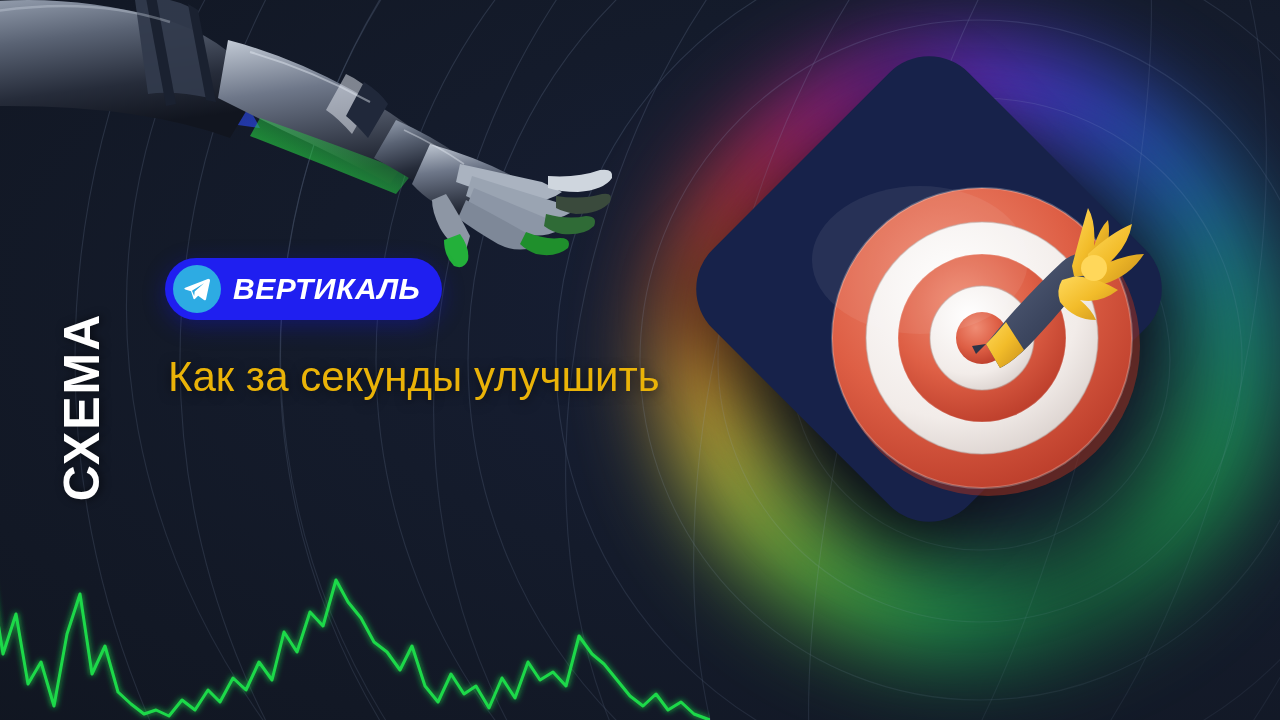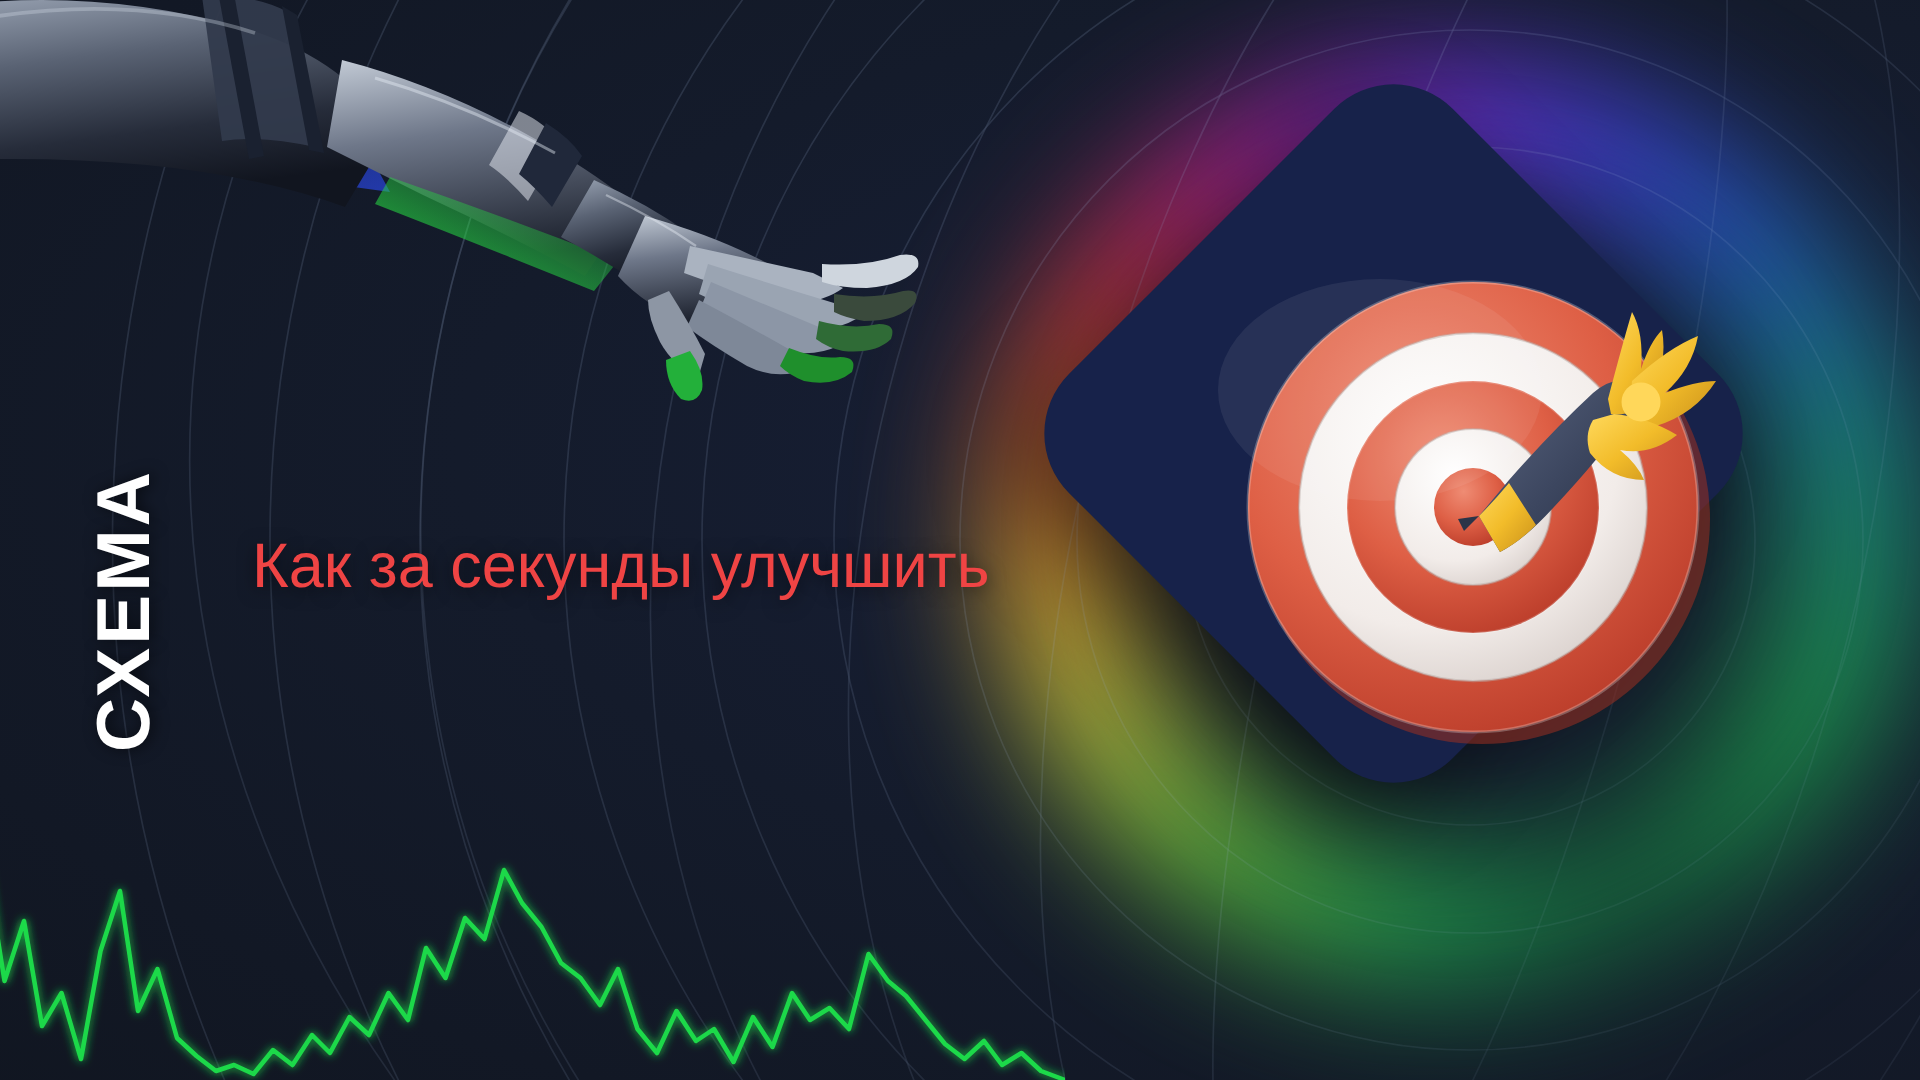--- a/index.html
+++ b/index.html
@@ -77,21 +77,21 @@
   .tg-circle svg{width:28px;height:28px;display:block;}
   .badge-label{
     color:#fff;font-size:30px;font-weight:bold;font-style:italic;
     letter-spacing:.5px;white-space:nowrap;
     font-family:"Liberation Sans", sans-serif;
   }
 
   
   .headline{
     position:absolute;left:168px;top:348px;width:660px;
-    color:#ef4444;font-size:42px;line-height:58px;font-weight:normal;
+    color:#eab308;font-size:42px;line-height:58px;font-weight:normal;
     font-family:"Liberation Sans", sans-serif;
     text-shadow:0 2px 12px rgba(0,0,0,.55);
   }
   .headline div{white-space:nowrap;}
 </style>
 </head>
 <body>
 
 <div class="stage">
 
@@ -267,18 +267,26 @@
           <path d="M288 104 Q312 82 332 74 Q328 96 310 112 Q330 104 344 104 Q330 126 304 134 Q292 136 286 128 Z"></path>
           <path d="M276 126 Q298 128 318 140 Q300 154 280 150 Q292 160 296 170 Q274 170 260 152 Q256 140 262 130 Z"></path>
           <circle cx="294" cy="118" r="13" fill="#ffd75a"></circle>
         </g>
       </g>
     </svg>
   </div>
 
   <div class="vertical-word">СХЕМА</div>
 
+  <div class="badge">
+    <span class="tg-circle">
+      <svg viewBox="0 0 24 24">
+          <path fill="#ffffff" d="M21.8 3.3 1.9 11c-1 .4-1 1.1 0 1.4l5 1.6 1.9 5.8c.2.6.1.9.8.9.5 0 .7-.2 1-.5l2.4-2.4 5 3.7c.9.5 1.6.2 1.8-.9l3.3-15.4c.3-1.3-.5-1.9-1.3-1.6zM7.7 13.4 18 7l-8 7.1-.4 4z"></path>
+        </svg>
+    </span>
+    <span class="badge-label">ВЕРТИКАЛЬ</span>
+  </div>
 
   <div class="headline">
     <div>Как за секунды улучшить</div>
   </div>
 
 </div>
 
 </body></html>

